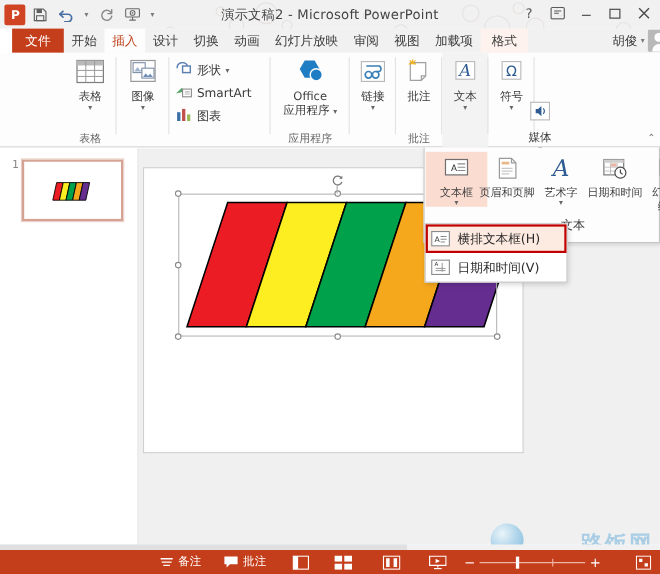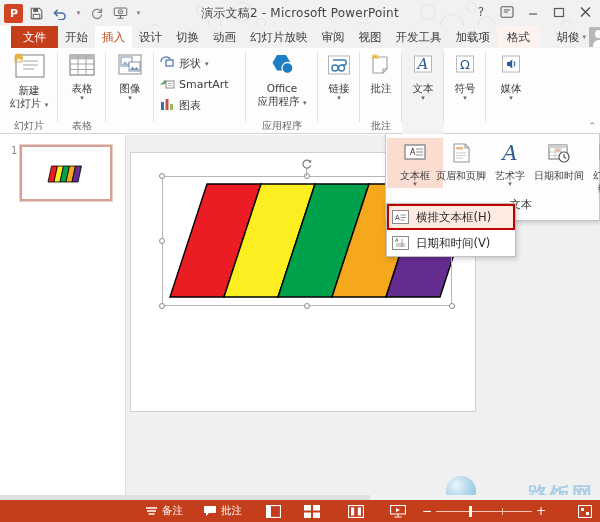--- a/index.html
+++ b/index.html
@@ -277,56 +277,37 @@
     <div class="tabs">
       <div class="tab file">文件</div>
       <div class="tab">开始</div>
       <div class="tab active">插入</div>
       <div class="tab">设计</div>
       <div class="tab">切换</div>
       <div class="tab">动画</div>
       <div class="tab">幻灯片放映</div>
       <div class="tab">审阅</div>
       <div class="tab">视图</div>
-      <div class="tab">开发工具</div>
       <div class="tab">加载项</div>
       <div class="tab contextual">格式</div>
     </div>
     <div class="tab-right">
       <span class="user-name">胡俊</span>
       <span class="user-caret">▾</span>
       <div class="avatar">
         <div class="avatar-inner">
             <div class="head"></div>
             <div class="body"></div>
           </div>
       </div>
     </div>
   </div>
 
   <div class="ribbon">
 
-    <div class="rgroup" style="left:0px;width:58px;">
-      <div class="bigbtn">
-        <div class="bigicon">
-          <svg width="38" height="32" viewBox="0 0 38 32">
-            <rect x="6" y="3" width="28" height="22" fill="#fff" stroke="#8a8a8a" stroke-width="1.1"></rect>
-            <path d="M13 9 h15 M13 13 h15 M13 17 h11" stroke="#c3c3c3" stroke-width="1.6"></path>
-            <g stroke="#f0b429" stroke-width="1.3">
-              <path d="M9 5 v-4 M9 5 l-3 -3 M9 5 l3 -3 M9 5 l-4 1 M9 5 l4 1 M9 5 l-2.5 3 M9 5 l2.5 3"></path>
-            </g>
-            <rect x="5" y="4" width="7" height="6" fill="none" stroke="#d9a441" stroke-width="0.8"></rect>
-          </svg>
-        </div>
-        <div class="biglabel">新建</div>
-        <div class="biglabel">幻灯片 <span class="dcaret">▾</span></div>
-      </div>
-      <div class="glabel">幻灯片</div>
-      <div class="sep"></div>
-    </div>
 
     <div class="rgroup" style="left:58px;width:48px;">
       <div class="bigbtn">
         <div class="bigicon">
           <svg width="34" height="30" viewBox="0 0 34 30">
             <rect x="5" y="3" width="24" height="20" fill="#fff" stroke="#7d7d7d" stroke-width="1.1"></rect>
             <rect x="5" y="3" width="24" height="4.5" fill="#b9b9b9"></rect>
             <path d="M13 3 v20 M21 3 v20 M5 12 h24 M5 17.5 h24" stroke="#9a9a9a" stroke-width="0.9"></path>
           </svg>
         </div>
@@ -461,21 +442,21 @@
             <rect x="6.5" y="4" width="17" height="16" fill="#fff" stroke="#b8b8b8" stroke-width="1"></rect>
             <text x="15" y="17" font-family="DejaVu Sans, sans-serif" font-size="13" fill="#2e5c92" text-anchor="middle">Ω</text>
           </svg>
         </div>
         <div class="biglabel">符号</div>
         <div class="dcaret">▾</div>
       </div>
       <div class="sep"></div>
     </div>
 
-    <div class="rgroup" style="left:490px;width:42px;">
+    <div class="rgroup" style="left:470px;width:42px;margin-top:37px;">
       <div class="bigbtn">
         <div class="bigicon">
           <svg width="30" height="30" viewBox="0 0 30 30">
             <rect x="6.5" y="4" width="17" height="16" fill="#fff" stroke="#b8b8b8" stroke-width="1"></rect>
             <path d="M11 10 h2.2 l3 -2.6 v9.2 l-3 -2.6 H11 z" fill="#2e5c92"></path>
             <path d="M17.8 9.5 a3.4 3.4 0 0 1 0 5" fill="none" stroke="#2e5c92" stroke-width="1.1"></path>
           </svg>
         </div>
         <div class="biglabel">媒体</div>
         <div class="dcaret">▾</div>

